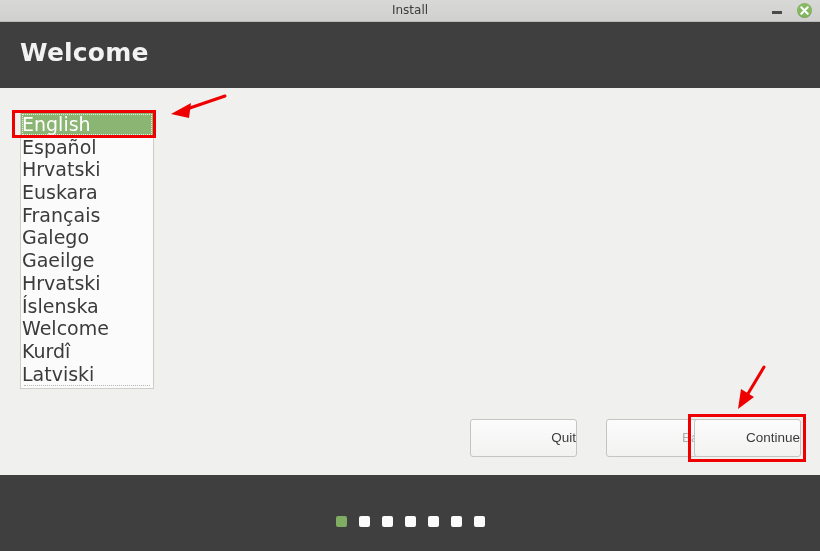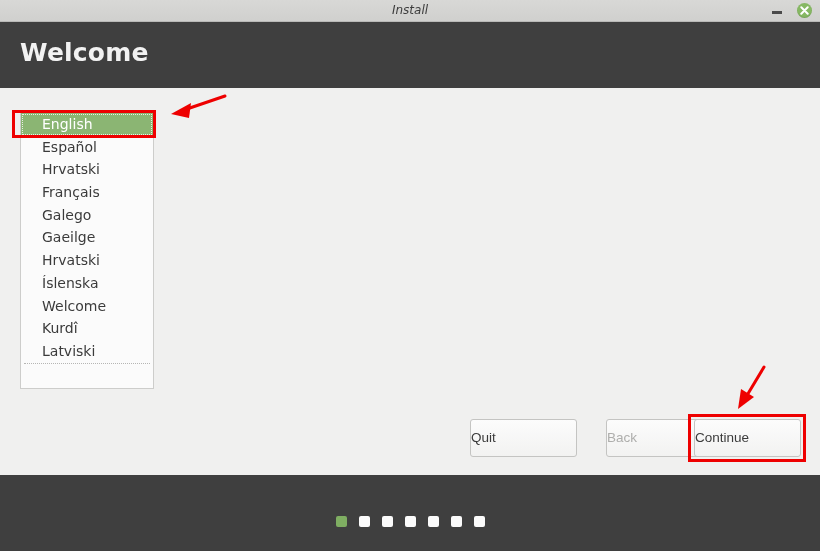--- a/index.html
+++ b/index.html
@@ -30,21 +30,20 @@
   }
   .titlebar-title {
     position: absolute;
     left: 0; top: 0;
     width: 820px;
     line-height: 21px;
     text-align: center;
     font-size: 12px;
     color: #3c3c3c;
     font-weight: normal;
-    font-style: italic;
   }
   .win-btn {
     position: absolute;
     top: 0;
     height: 21px;
     width: 22px;
   }
   .btn-min { right: 32px; }
   .btn-min .dash {
     position: absolute;
@@ -96,22 +95,22 @@
     width: 134px;
     height: 277px;
     background: #fbfbfb;
     border: 1px solid #cdcdcb;
     box-sizing: border-box;
     overflow: hidden;
   }
   .lang-item {
     height: 22.7px;
     line-height: 22.7px;
-    padding-left: 21px;
-    font-size: 14px;
+    padding-left: 1px;
+    font-size: 19px;
     color: #3b3b3b;
     box-sizing: border-box;
     white-space: nowrap;
   }
   .lang-item.selected {
     background: #8bb573;
     color: #ffffff;
     outline: 1px dotted #e8f0e2;
     outline-offset: -2px;
   }
@@ -136,21 +135,21 @@
   .btn {
     position: absolute;
     height: 38px;
     background: linear-gradient(to bottom, #fcfcfc 0%, #f2f2f1 100%);
     border: 1px solid #c4c4c2;
     border-radius: 3px;
     box-sizing: border-box;
     font-size: 13.5px;
     color: #3b3b3b;
     line-height: 36px;
-    text-align: left;
+    text-align: right;
     padding: 0;
   }
   .btn.disabled { color: #aeaeac; margin-left: 24px; }
 
   
   .bottom-band {
     position: absolute;
     left: 0; top: 475px;
     width: 820px;
     height: 76px;
@@ -196,20 +195,21 @@
   <div class="header">
     <div class="header-title">Welcome</div>
   </div>
 
   <div class="content">
 
     <div class="lang-box" id="lang-box">
         <div class="lang-item selected">English</div>
         <div class="lang-item">Español</div>
         <div class="lang-item">Hrvatski</div>
+        <div class="lang-item">Euskara</div>
         <div class="lang-item">Français</div>
         <div class="lang-item">Galego</div>
         <div class="lang-item">Gaeilge</div>
         <div class="lang-item">Hrvatski</div>
         <div class="lang-item">Íslenska</div>
         <div class="lang-item">Welcome</div>
         <div class="lang-item">Kurdî</div>
         <div class="lang-item">Latviski</div>
         <div class="focus-underline"></div>
       </div>

